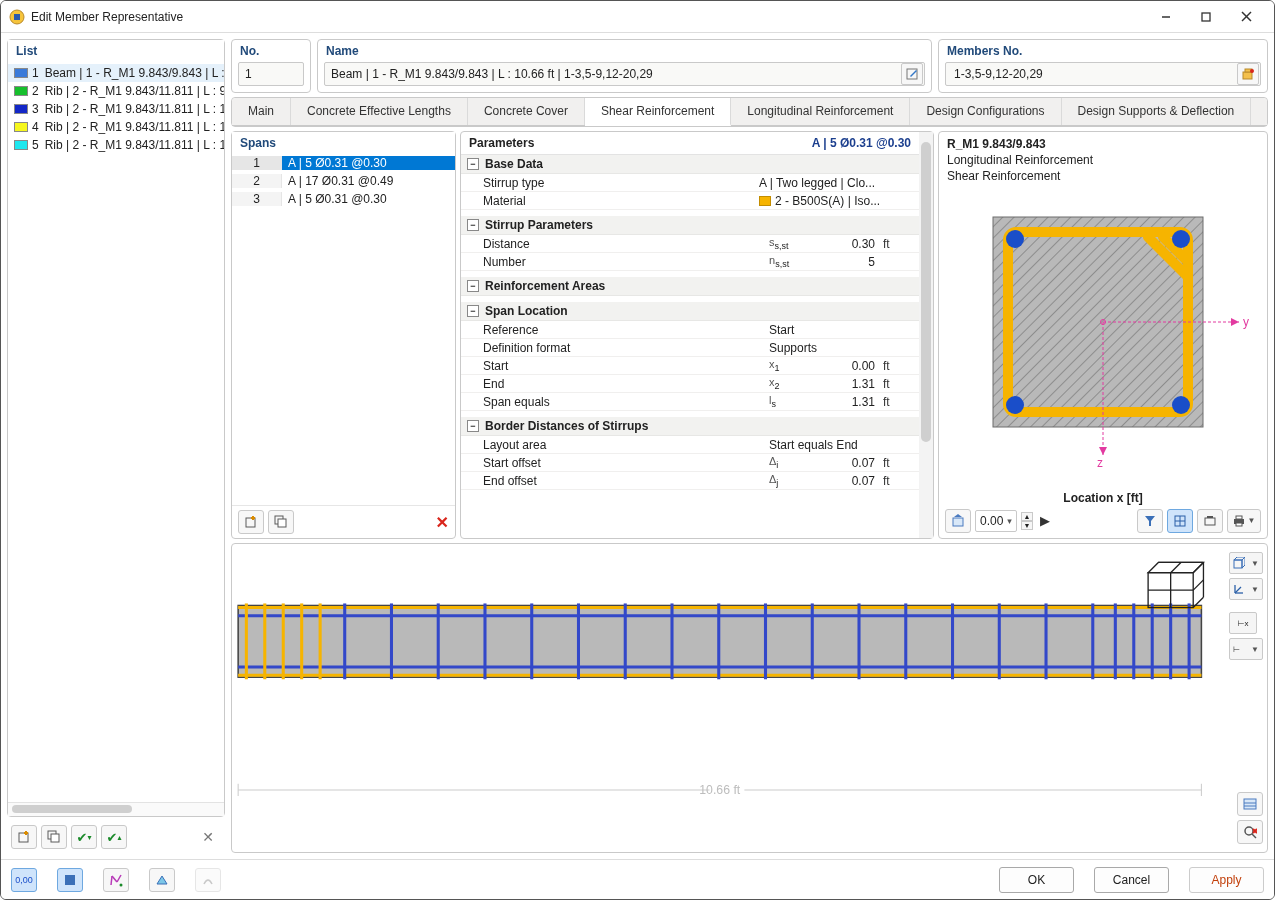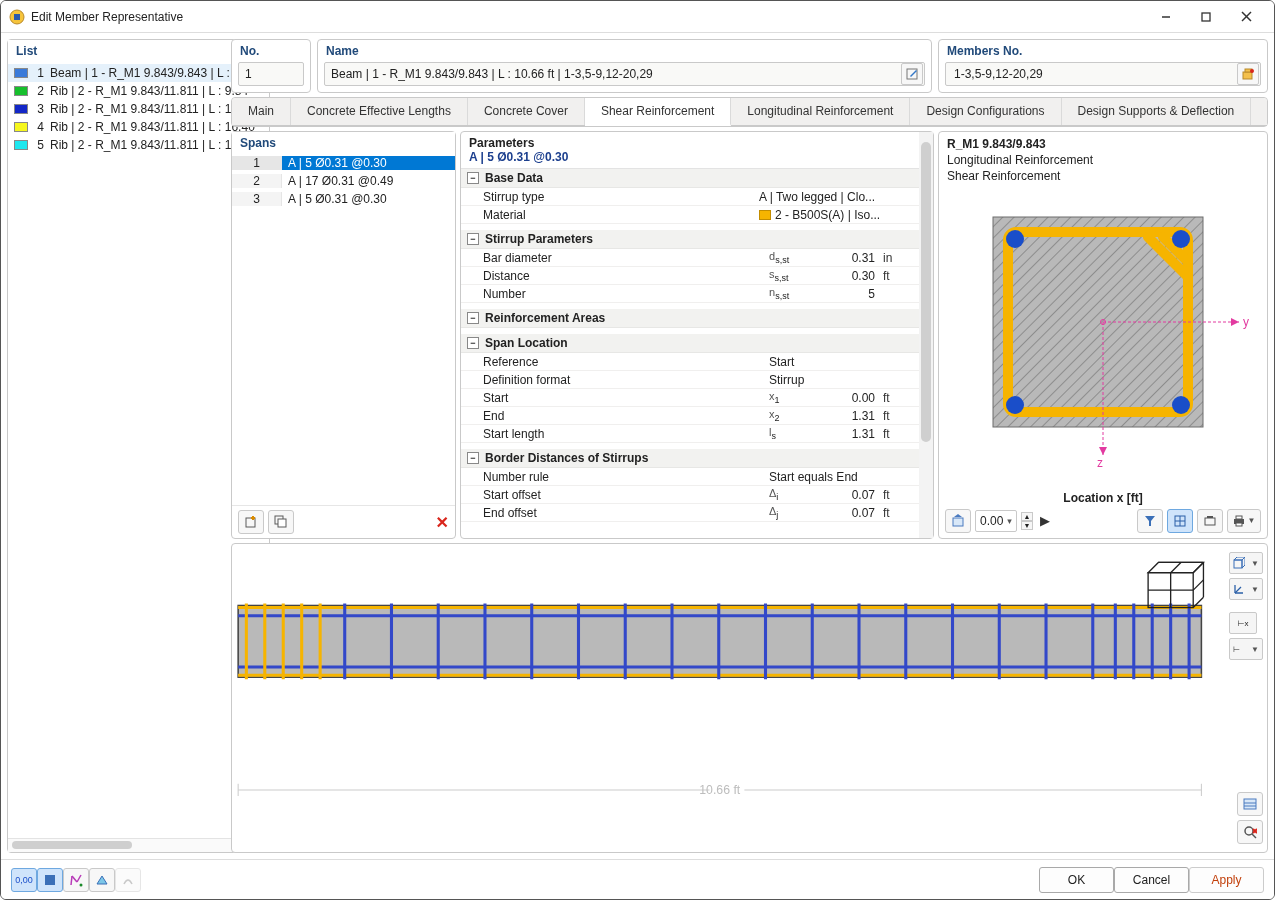--- a/index.html
+++ b/index.html
@@ -17,21 +17,21 @@
     --row-hover: #f7f7f5;
   }
   * { box-sizing: border-box; font-family: "Segoe UI", Arial, sans-serif; font-size: 12px; color: var(--text); }
   html, body { margin:0; padding:0; height:100%; background:#fff; }
   .window { width:1275px; height:900px; border:1px solid #555; display:flex; flex-direction:column; background:#fff; border-radius:6px; overflow:hidden; }
   .titlebar { height:32px; display:flex; align-items:center; padding:0 8px; border-bottom:1px solid #ddd; background:#fff; }
   .titlebar .icon { width:16px; height:16px; margin-right:6px; display:inline-flex; align-items:center; justify-content:center; }
   .titlebar .title { flex:1; font-size:12px; }
   .winbtn { width:40px; height:28px; display:flex; align-items:center; justify-content:center; color:#333; }
   .content { flex:1; display:flex; padding:6px; gap:6px; min-height:0; }
-  .left-col { width:218px; display:flex; flex-direction:row; gap:4px; }
+  .left-col { width:218px; display:flex; flex-direction:column; gap:4px; }
   .right-col { flex:1; display:flex; flex-direction:column; gap:4px; min-width:0; }
   .panel {
     border:1px solid var(--border); border-radius:4px; background:#fff; display:flex; flex-direction:column; min-height:0;
   }
   .panel .hdr { padding:4px 8px; font-weight:600; color:#214a7a; background:var(--bg-light); }
 
   
   .list-body { flex:1; overflow:auto; padding:2px 0; }
   .list-row { height:18px; display:flex; align-items:center; gap:4px; padding:0 6px; white-space:nowrap; }
   .list-row .swatch { width:14px; height:10px; border:1px solid #888; flex-shrink:0; }
@@ -84,21 +84,21 @@
   .spans-list { flex:1; overflow:auto; }
   .span-row { display:flex; align-items:center; height:18px; }
   .span-row .idx { width:50px; text-align:center; border-right:1px solid #e5e5e5; background:#f4f4f4; }
   .span-row .txt { flex:1; padding:0 6px; }
   .span-row.sel .txt { background:var(--sel-blue); color:#fff; }
   .span-row.sel .idx { background:#e6e6e6; }
   .spans-footer { display:flex; align-items:center; justify-content:space-between; padding:4px 6px; border-top:1px solid #e6e6e6; }
   .spans-footer .left { display:flex; gap:4px; }
 
   
-  .param-hdr { display:flex; justify-content:space-between; padding:4px 8px; font-weight:600; color:#214a7a; border-bottom:1px solid #e3e3e3;flex-direction:column; }
+  .param-hdr { display:flex; justify-content:space-between; padding:4px 8px; font-weight:600; color:#214a7a; border-bottom:1px solid #e3e3e3; }
   .param-body { flex:1; overflow:auto; }
   .grp-hdr {
     display:flex; align-items:center; background:var(--group-hdr); padding:2px 4px; font-weight:600;
     border-bottom:1px solid #e7e7e5;
   }
   .grp-hdr .toggle {
     width:12px; height:12px; border:1px solid #888; margin:0 6px 0 2px; display:inline-flex;
     align-items:center; justify-content:center; font-size:9px; line-height:1; background:#fff;
   }
   .p-row { display:flex; align-items:center; height:18px; border-bottom:1px solid #f0efee; padding-left:22px; }
@@ -123,21 +123,21 @@
   .sv-stepper span { font-size:7px; border:1px solid var(--border); width:12px; text-align:center; background:#f6f6f6; }
 
   
   .long-view { flex:1; border:1px solid var(--border); border-radius:4px; background:#fff; position:relative; overflow:hidden;}
   .lv-canvas { position:absolute; inset:0; }
   .lv-toolbar { position:absolute; right:4px; top:8px; display:flex; flex-direction:column; gap:4px; }
   .lv-toolbar .tb { width:28px; height:22px; border:1px solid var(--border); border-radius:2px; background:#f5f5f5; display:flex; align-items:center; justify-content:center; font-size:11px; }
   .lv-toolbar .tb.split { width:34px; justify-content:space-between; padding:0 3px; }
 
   .footer-bar {
-    height:40px; border-top:1px solid #ddd; display:flex; align-items:center; padding:0 10px; gap:0;
+    height:40px; border-top:1px solid #ddd; display:flex; align-items:center; padding:0 10px; gap:20px;
     background:#fff;
   }
   .footer-bar .spacer { flex:1; }
   .dlg-btn {
     width:75px; height:26px; border:1px solid var(--border-dark); border-radius:3px; background:#fdfdfd;
     display:inline-flex; align-items:center; justify-content:center;
   }
   .dlg-btn.disabled { color:#c2410c; border-color:#ccc; }
 
   .scroll-v { position:absolute; right:0; top:0; bottom:0; width:14px; background:#f3f3f3; }
@@ -336,26 +336,20 @@
               <div class="p-row">
                 <span class="nm">Material</span>
                 <span class="vl" style="width:160px;text-align:left;"><span class="mat-swatch"></span>2 - B500S(A) | Iso...</span>
               </div>
               <div style="height: 6px;"></div>
               <div class="grp-hdr">
                 <span class="toggle">−</span>
                 <span>Stirrup Parameters</span>
               </div>
               <div class="p-row">
-                <span class="nm">Bar diameter</span>
-                <span class="sym">d<sub>s,st</sub></span>
-                <span class="vl">0.31</span>
-                <span class="un">in</span>
-              </div>
-              <div class="p-row">
                 <span class="nm">Distance</span>
                 <span class="sym">s<sub>s,st</sub></span>
                 <span class="vl">0.30</span>
                 <span class="un">ft</span>
               </div>
               <div class="p-row">
                 <span class="nm">Number</span>
                 <span class="sym">n<sub>s,st</sub></span>
                 <span class="vl">5</span>
                 <span class="un"></span>
@@ -371,47 +365,47 @@
                 <span>Span Location</span>
               </div>
               <div class="p-row wide">
                 <span class="nm">Reference</span>
                 <span class="sym"></span>
                 <span class="vl" style="text-align:left;width:150px;">Start</span>
               </div>
               <div class="p-row wide">
                 <span class="nm">Definition format</span>
                 <span class="sym"></span>
-                <span class="vl" style="text-align:left;width:150px;">Stirrup</span>
+                <span class="vl" style="text-align:left;width:150px;">Supports</span>
               </div>
               <div class="p-row">
                 <span class="nm">Start</span>
                 <span class="sym">x<sub>1</sub></span>
                 <span class="vl">0.00</span>
                 <span class="un">ft</span>
               </div>
               <div class="p-row">
                 <span class="nm">End</span>
                 <span class="sym">x<sub>2</sub></span>
                 <span class="vl">1.31</span>
                 <span class="un">ft</span>
               </div>
               <div class="p-row">
-                <span class="nm">Start length</span>
+                <span class="nm">Span equals</span>
                 <span class="sym">l<sub>s</sub></span>
                 <span class="vl">1.31</span>
                 <span class="un">ft</span>
               </div>
               <div style="height: 6px;"></div>
               <div class="grp-hdr">
                 <span class="toggle">−</span>
                 <span>Border Distances of Stirrups</span>
               </div>
               <div class="p-row wide">
-                <span class="nm">Number rule</span>
+                <span class="nm">Layout area</span>
                 <span class="sym"></span>
                 <span class="vl" style="text-align:left;width:150px;">Start equals End</span>
               </div>
               <div class="p-row">
                 <span class="nm">Start offset</span>
                 <span class="sym">Δ<sub>i</sub></span>
                 <span class="vl">0.07</span>
                 <span class="un">ft</span>
               </div>
               <div class="p-row">

